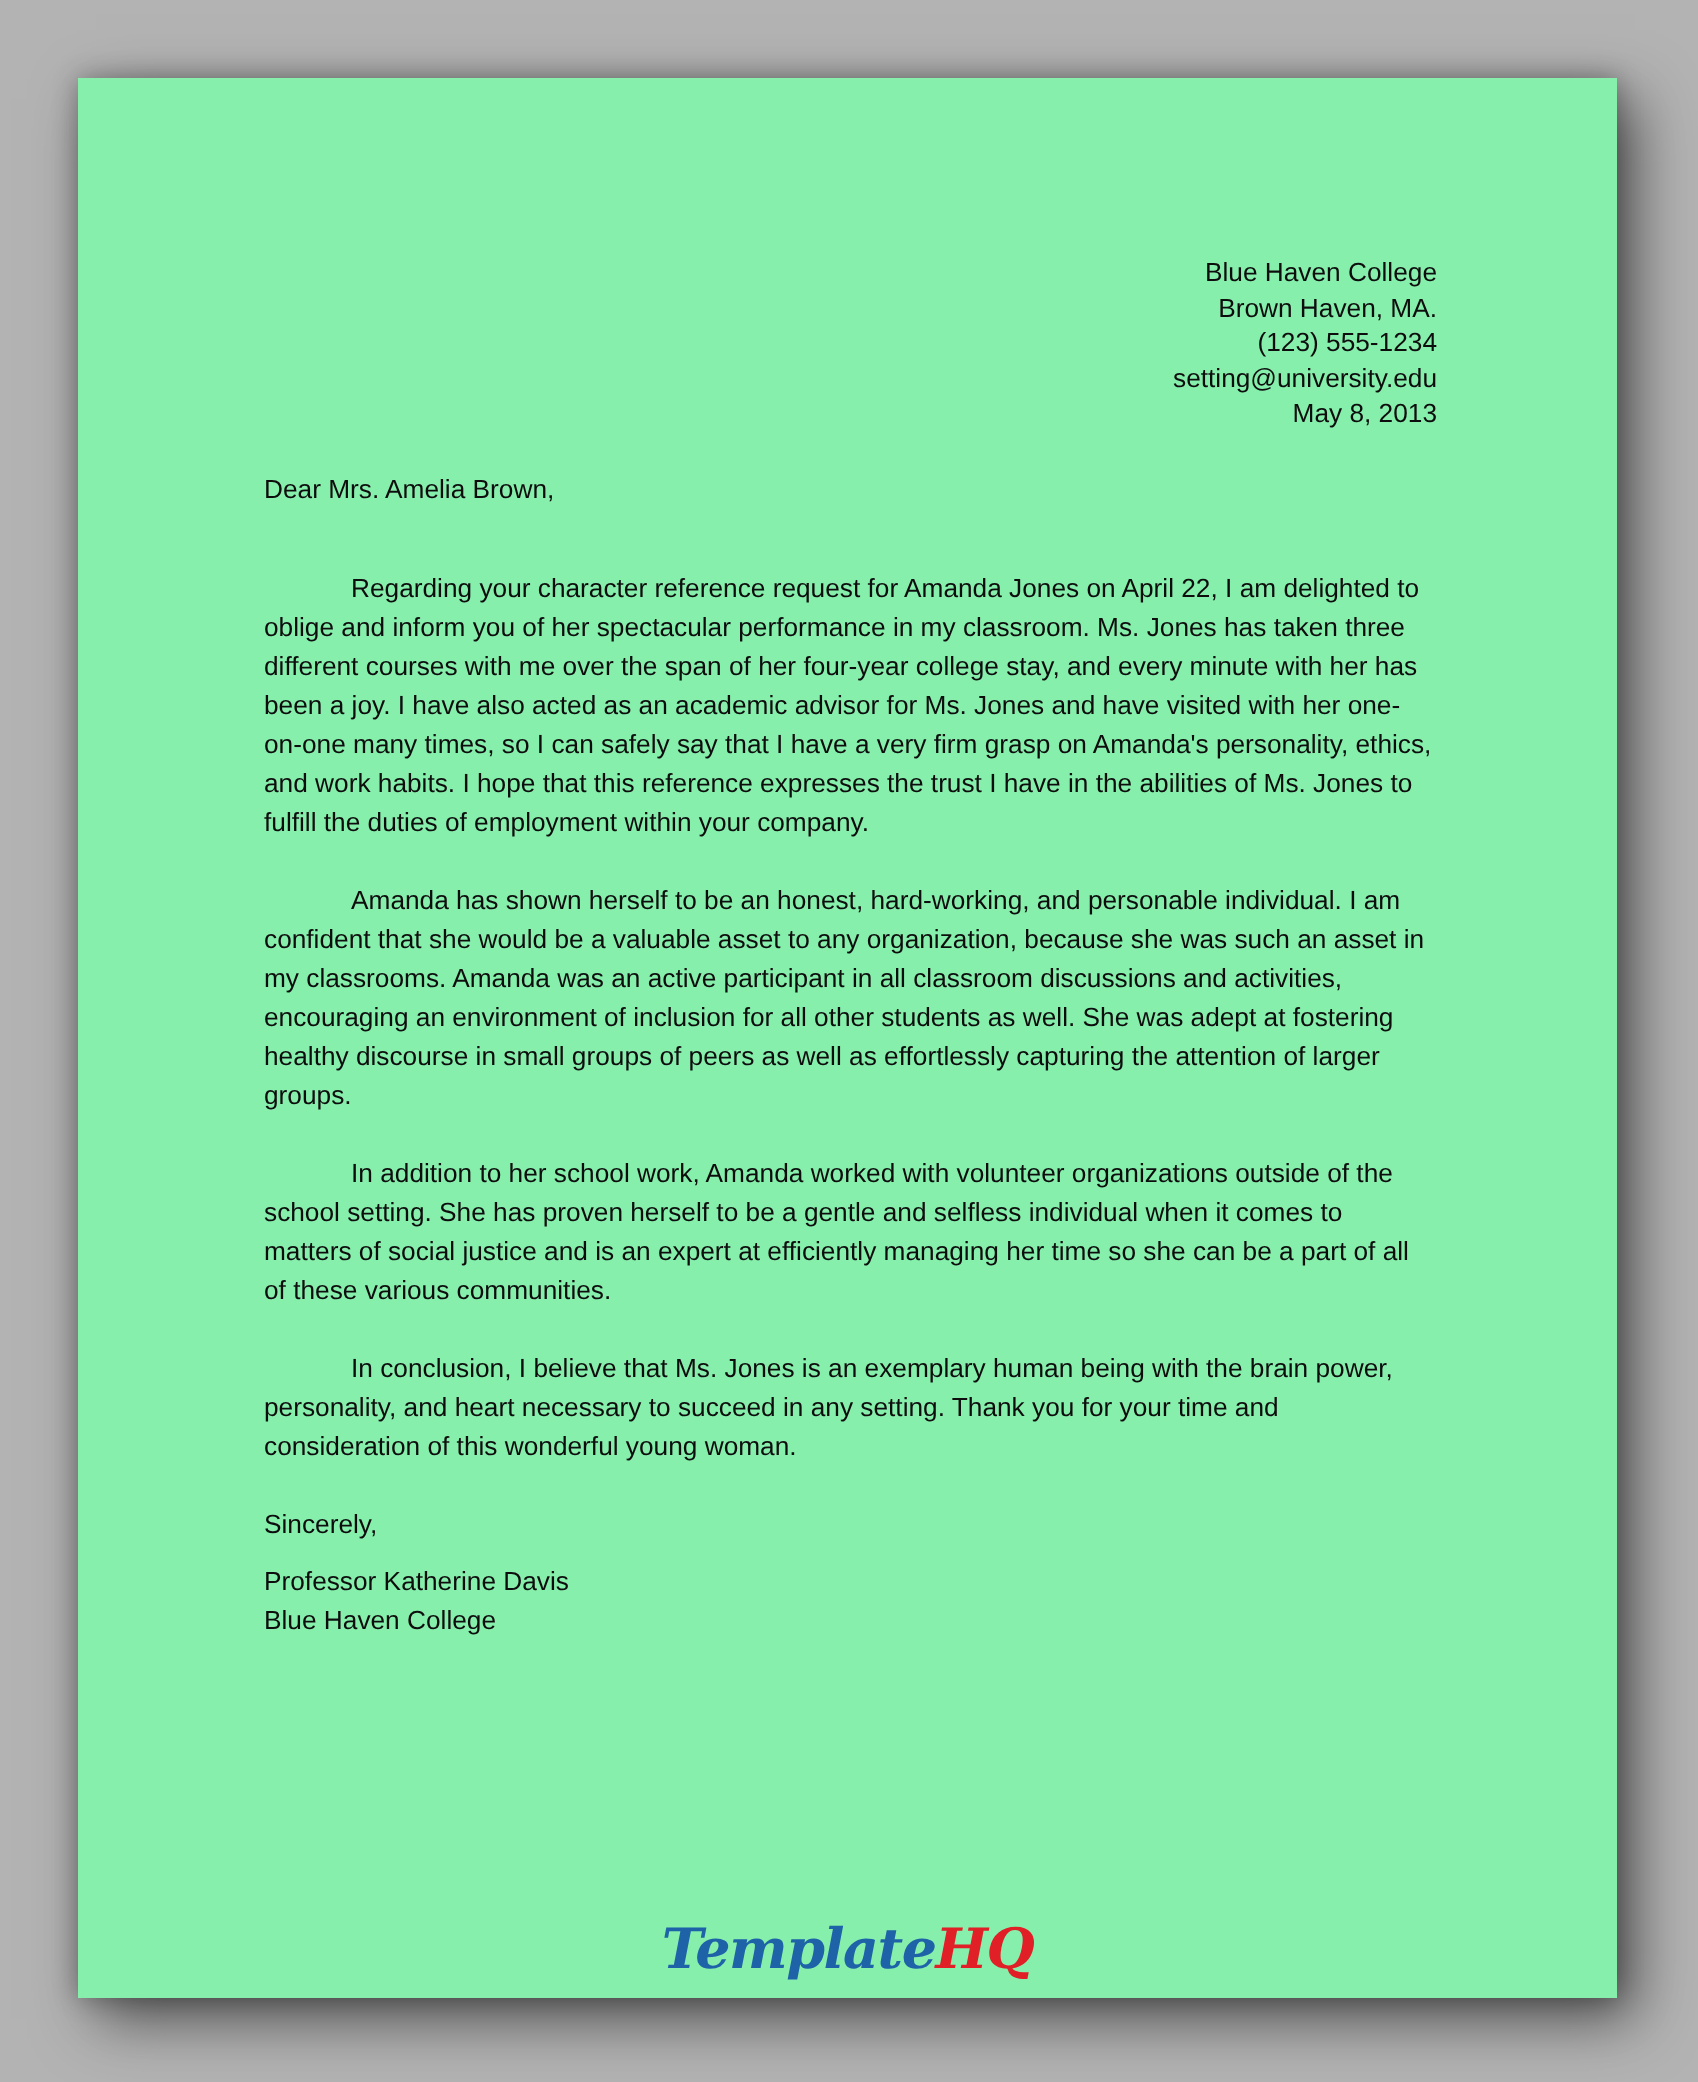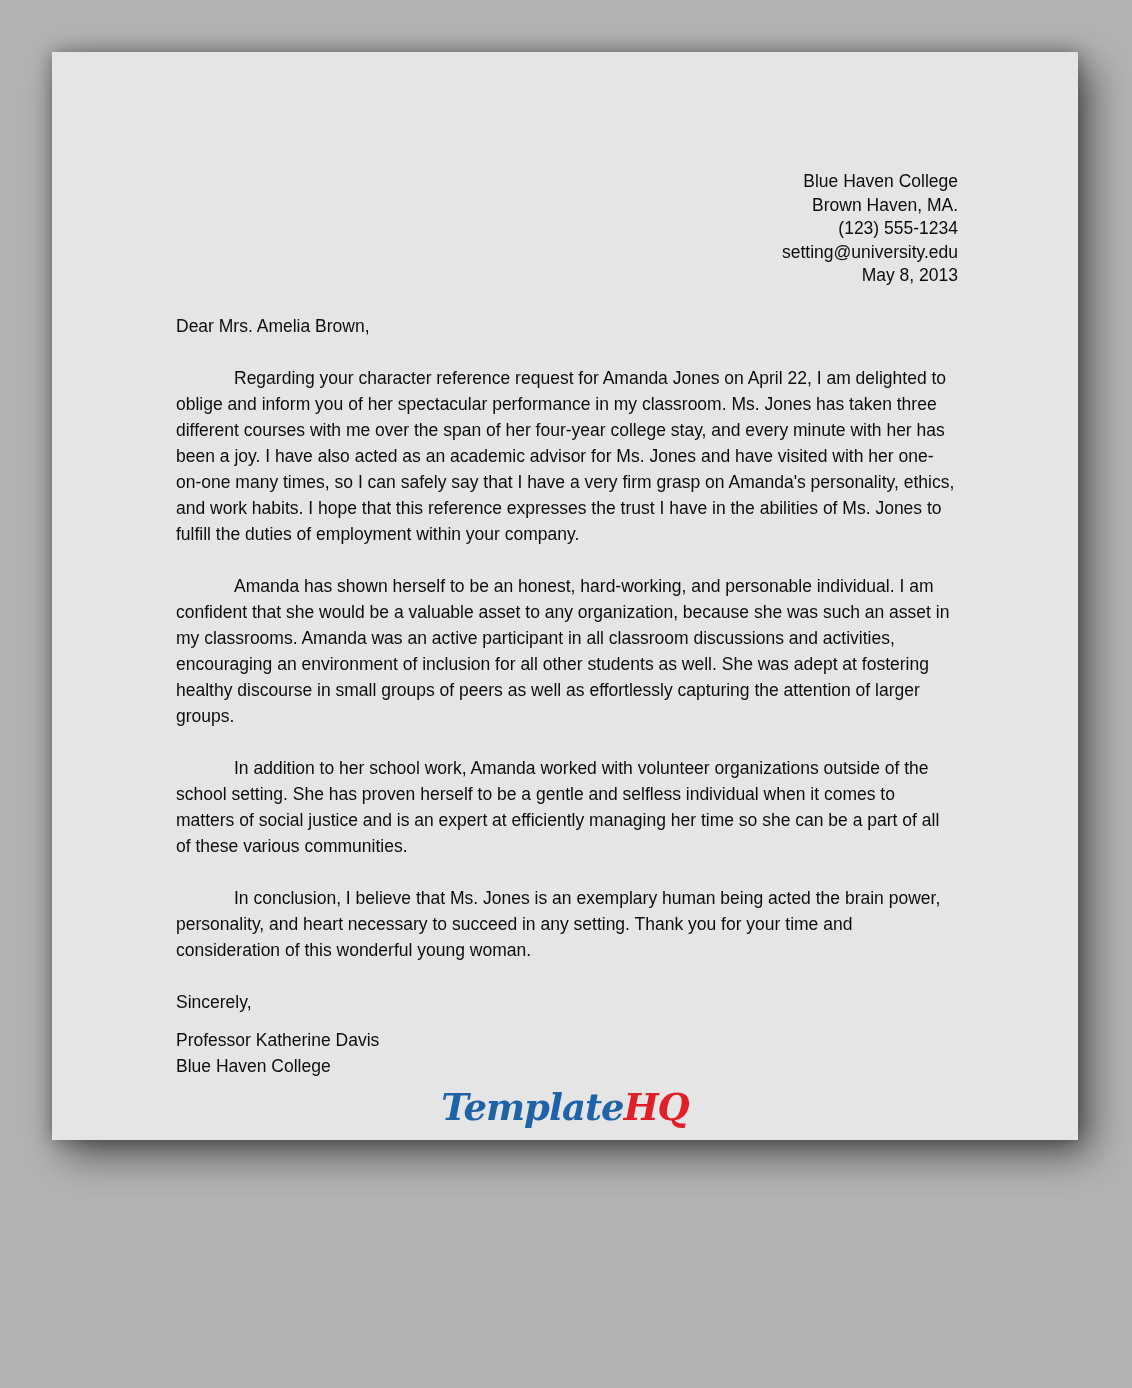--- a/index.html
+++ b/index.html
@@ -14,22 +14,22 @@
     font-family: "Liberation Sans", sans-serif;
     position: relative;
     overflow: hidden;
   }
 
   .paper {
     position: absolute;
     left: 52px;
     top: 52px;
     width: 1026px;
-    height: 1088px;
-    background: #e5e5e5;
+    height: 1280px;
+    background: #86efac;
     box-shadow: 0 0 16px rgba(0,0,0,0.30),
                 12px 14px 38px rgba(0,0,0,0.55);
   }
 
   .content {
     position: absolute;
     left: 124px;
     right: 120px;
     top: 118px;
     color: #0d0d0d;
@@ -37,21 +37,21 @@
     line-height: 26px;
   }
 
   .sender-block {
     text-align: right;
     line-height: 23.5px;
     margin-bottom: 25px;
   }
 
   .salutation {
-    margin-bottom: 26px;
+    margin-bottom: 40px;
   }
 
   .para {
     text-indent: 58px;
     margin-bottom: 26px;
     text-align: left;
   }
 
   .closing {
     margin-bottom: 12px;
@@ -90,21 +90,21 @@
       <div>(123) 555-1234</div>
       <div>setting@university.edu</div>
       <div>May 8, 2013</div>
     </div>
 
     <p class="salutation">Dear Mrs. Amelia Brown,</p>
 
     <p class="para">Regarding your character reference request for Amanda Jones on April 22, I am delighted to oblige and inform you of her spectacular performance in my classroom. Ms. Jones has taken three different courses with me over the span of her four-year college stay, and every minute with her has been a joy. I have also acted as an academic advisor for Ms. Jones and have visited with her one-on-one many times, so I can safely say that I have a very firm grasp on Amanda's personality, ethics, and work habits. I hope that this reference expresses the trust I have in the abilities of Ms. Jones to fulfill the duties of employment within your company.</p>
     <p class="para">Amanda has shown herself to be an honest, hard-working, and personable individual. I am confident that she would be a valuable asset to any organization, because she was such an asset in my classrooms. Amanda was an active participant in all classroom discussions and activities, encouraging an environment of inclusion for all other students as well. She was adept at fostering healthy discourse in small groups of peers as well as effortlessly capturing the attention of larger groups.</p>
     <p class="para">In addition to her school work, Amanda worked with volunteer organizations outside of the school setting. She has proven herself to be a gentle and selfless individual when it comes to matters of social justice and is an expert at efficiently managing her time so she can be a part of all of these various communities.</p>
-    <p class="para">In conclusion, I believe that Ms. Jones is an exemplary human being acted the brain power, personality, and heart necessary to succeed in any setting. Thank you for your time and consideration of this wonderful young woman.</p>
+    <p class="para">In conclusion, I believe that Ms. Jones is an exemplary human being with the brain power, personality, and heart necessary to succeed in any setting. Thank you for your time and consideration of this wonderful young woman.</p>
 
     <p class="closing">Sincerely,</p>
 
     <div class="signature-block">
       <div>Professor Katherine Davis</div>
       <div>Blue Haven College</div>
     </div>
 
   </div>
 

